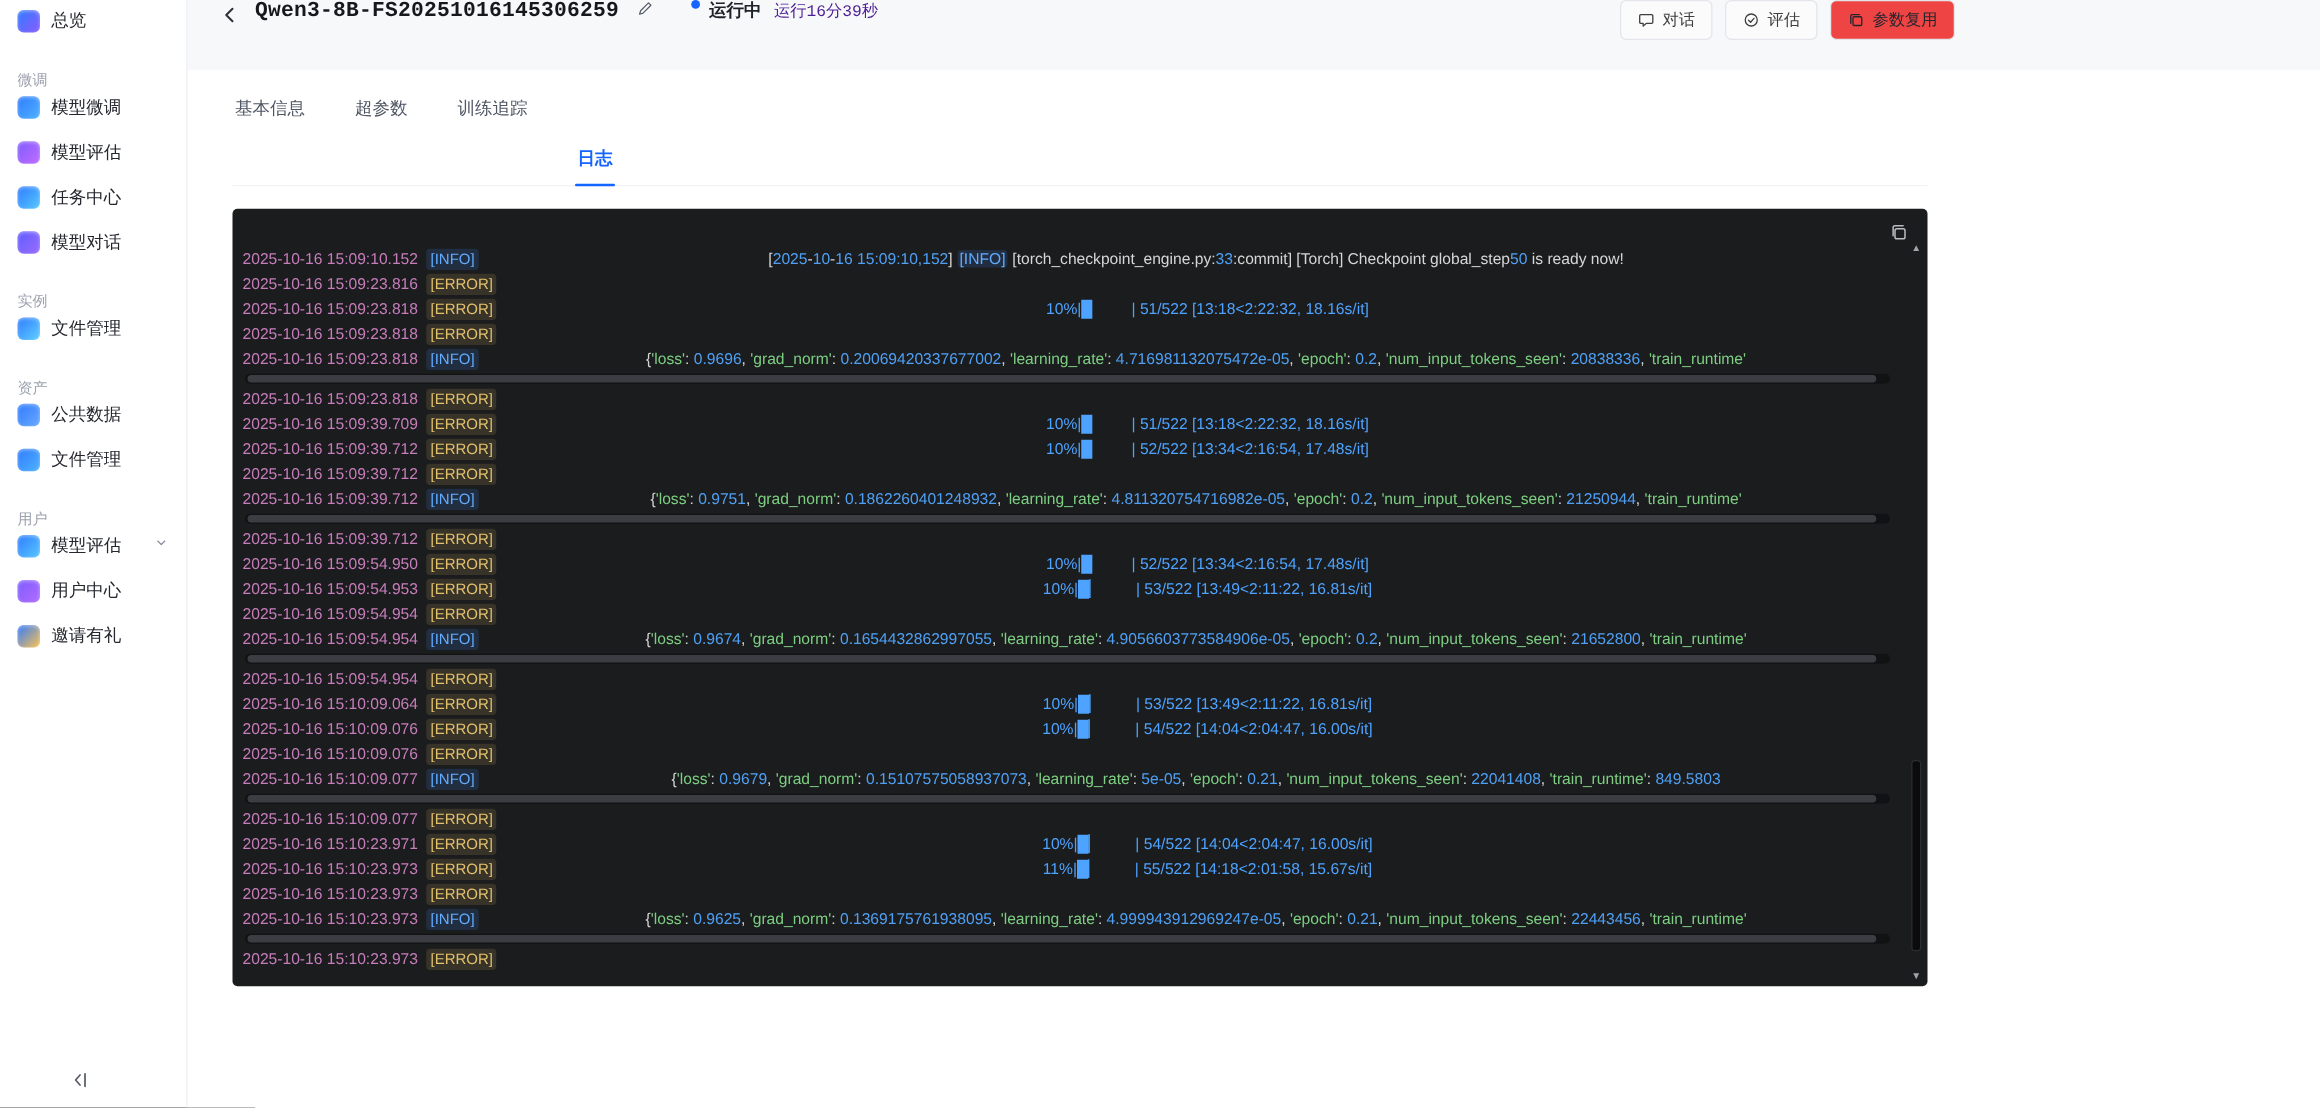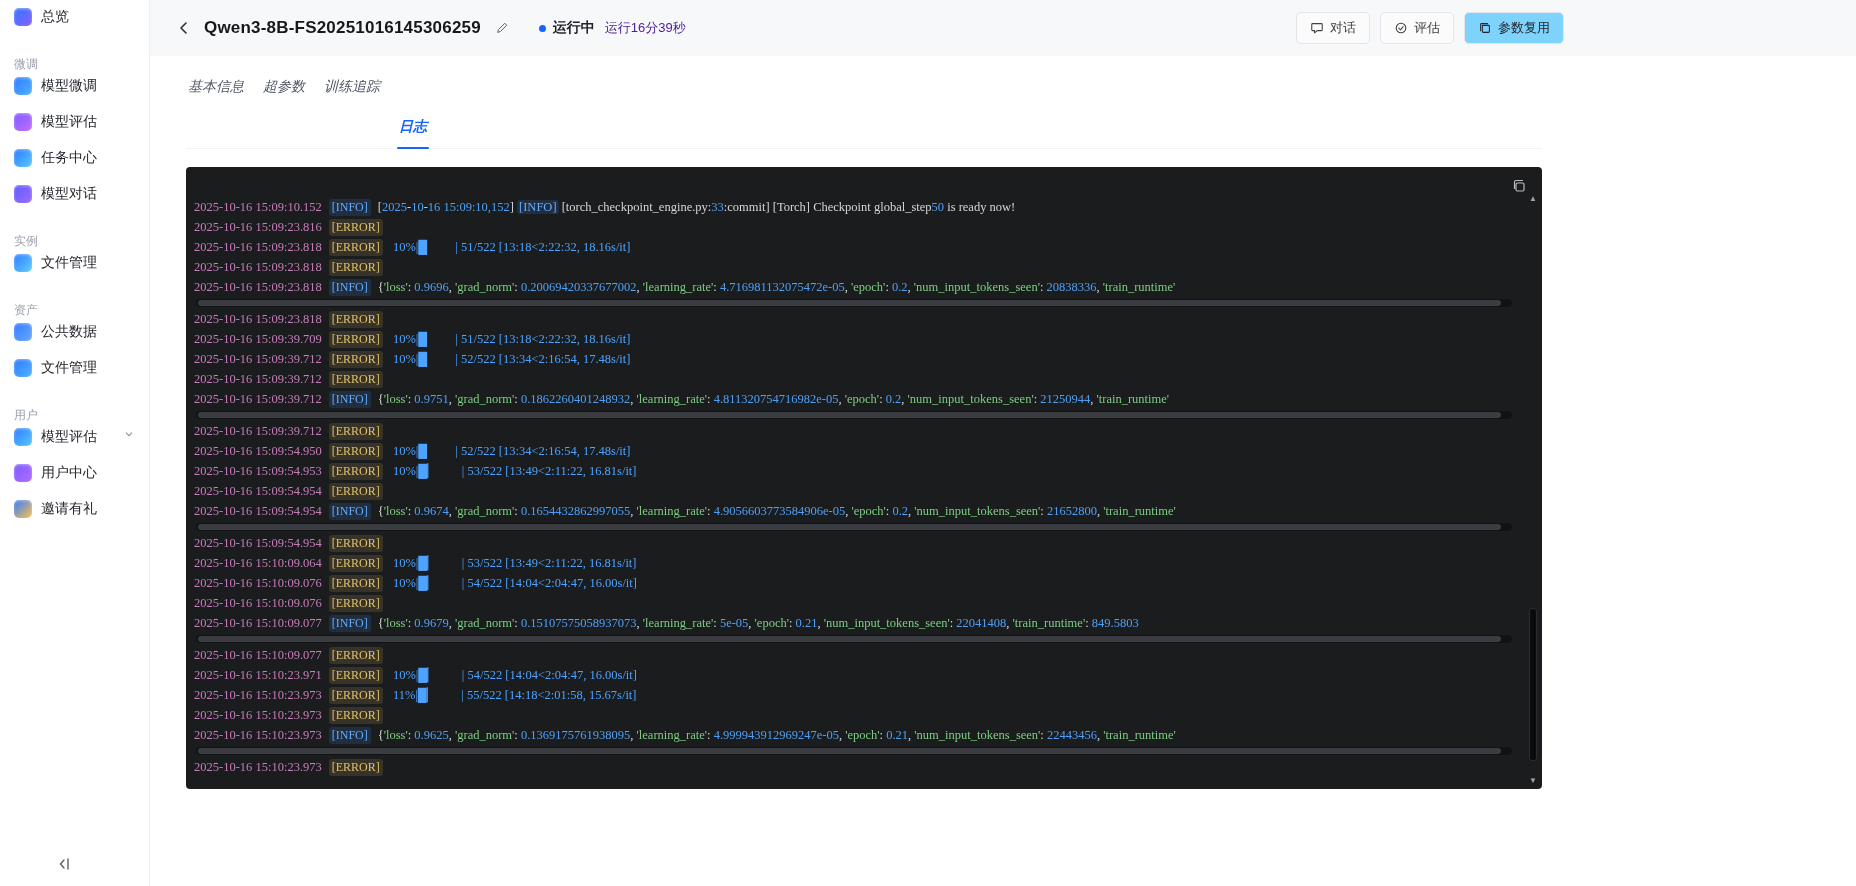--- a/index.html
+++ b/index.html
@@ -10,43 +10,43 @@
   
   .sidebar{width:150px;min-width:150px;background:#ffffff;border-right:1px solid #eef0f3;position:relative;padding-top:8px;}
   .side-item{display:flex;align-items:flex-start;gap:9px;height:36px;padding:0 14px;font-size:14px;color:#25272e;cursor:pointer;white-space:nowrap;}
   .group-label{font-size:12px;color:#9ba1ad;padding:12px 14px 4px;}
   .icon-badge{width:18px;height:18px;border-radius:5px;flex:none;box-shadow:inset 0 1px 3px rgba(255,255,255,.45);}
   .chev-down{margin-left:auto;color:#8d929c;display:flex;}
   .collapse-btn{position:absolute;bottom:14px;left:56px;color:#585e68;cursor:pointer;display:flex;}
 
   
   .main{flex:1;display:flex;flex-direction:column;min-width:0;background:#f7f8fa;}
-  .topbar{height:56px;display:flex;align-items:center;padding-left:22px;width:1414px;flex:none;}
+  .topbar{height:56px;display:flex;align-items:flex-start;padding-left:22px;width:1414px;flex:none;font-family:Liberation Mono, monospace;}
   .back-btn{display:flex;align-items:center;color:#2b2f38;cursor:pointer;padding:4px;}
   .page-title{font-size:17px;font-weight:bold;color:#17181c;margin-left:8px;letter-spacing:.2px;}
   .edit-btn{margin-left:14px;color:#565c66;cursor:pointer;display:flex;}
   .status-dot{width:7px;height:7px;border-radius:50%;background:var(--accent,#1664ff);margin-left:30px;flex:none;}
   .status-label{margin-left:7px;font-size:14px;color:#1d2129;font-weight:bold;}
   .status-duration{margin-left:10px;font-size:13px;color:#4c1d95;}
   .topbar-actions{margin-left:auto;display:flex;gap:10px;}
-  .tb-btn{display:flex;align-items:center;gap:6px;height:32px;padding:0 13px;background:#7dd3fc;border:1px solid #e3e5ea;border-radius:5px;font-size:13px;color:#23262e;cursor:pointer;font-family:inherit;}
+  .tb-btn{display:flex;align-items:center;gap:6px;height:32px;padding:0 13px;background:#ef4444;border:1px solid #e3e5ea;border-radius:5px;font-size:13px;color:#23262e;cursor:pointer;font-family:inherit;}
   .tb-btn.disabled{color:#404040;background:#fbfbfc;cursor:default;}
   .tb-ic{display:flex;}
 
   
   .card{flex:1;background:#fff;padding:20px 0 0 36px;min-height:0;}
-  .tabs{display:flex;gap:15px;width:1356px;border-bottom:1px solid #f1f2f6;font-style:italic;}
+  .tabs{display:flex;gap:36px;width:1356px;border-bottom:1px solid #f1f2f6;}
   .tab{font-size:14px;color:#4e5563;padding:2px 2px 12px;cursor:pointer;position:relative;}
   .tab.active{color:var(--accent,#1664ff);font-weight:bold;margin-top:40px;}
   .tab.active::after{content:"";position:absolute;left:0;right:0;bottom:-1px;height:2px;background:var(--accent,#1664ff);border-radius:1px;}
 
   
   .console{margin-top:18px;width:1356px;height:622px;background:var(--console-bg,#1b1c1e);border-radius:4px;position:relative;padding:30px 18px 6px 8px;overflow:hidden;}
   .copy-btn{position:absolute;top:9px;right:13px;background:none;border:none;color:#b9bcc2;cursor:pointer;padding:2px;display:flex;}
-  .log-lines{font-family:Liberation Serif, serif;font-size:12.5px;line-height:20px;}
+  .log-lines{font-family:Liberation Sans, sans-serif;font-size:12.5px;line-height:20px;text-align:center;}
   .log-line{display:flex;white-space:pre;overflow:hidden;}
   .lt{color:var(--log-time,#c77dbb);flex:none;}
   .lv{flex:none;margin:0 7px;padding:0 3px;border-radius:3px;height:17px;line-height:17px;align-self:center;font-size:12px;}
   .lv-info{color:var(--log-info,#62acff);background:rgba(70,140,255,.16);}
   .lv-error{color:var(--log-error,#e2c06c);background:rgba(226,192,108,.14);}
   .lm{flex:1;min-width:0;overflow:hidden;}
   .c-txt{color:var(--log-text,#d6d6d6);}
   .c-num{color:var(--log-number,#4fa0f5);}
   .c-str{color:var(--log-string,#7dce82);}
   .c-prog{color:var(--log-progress,#4da3ff);}

